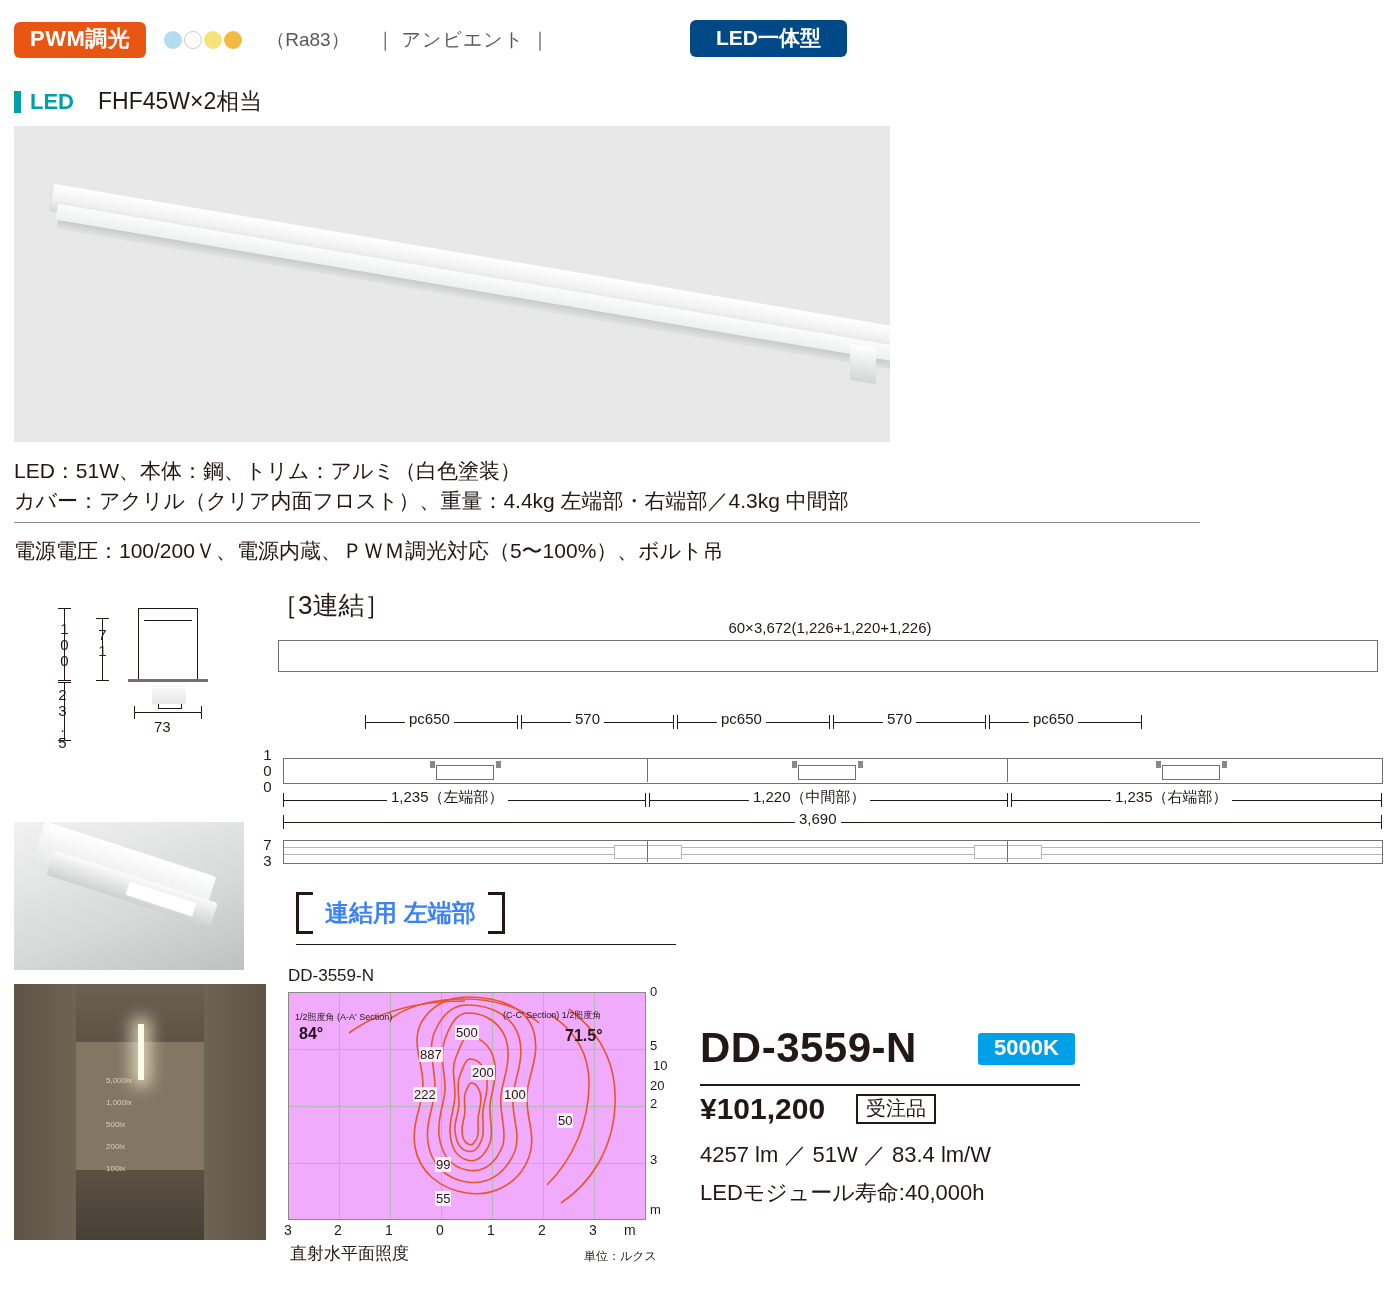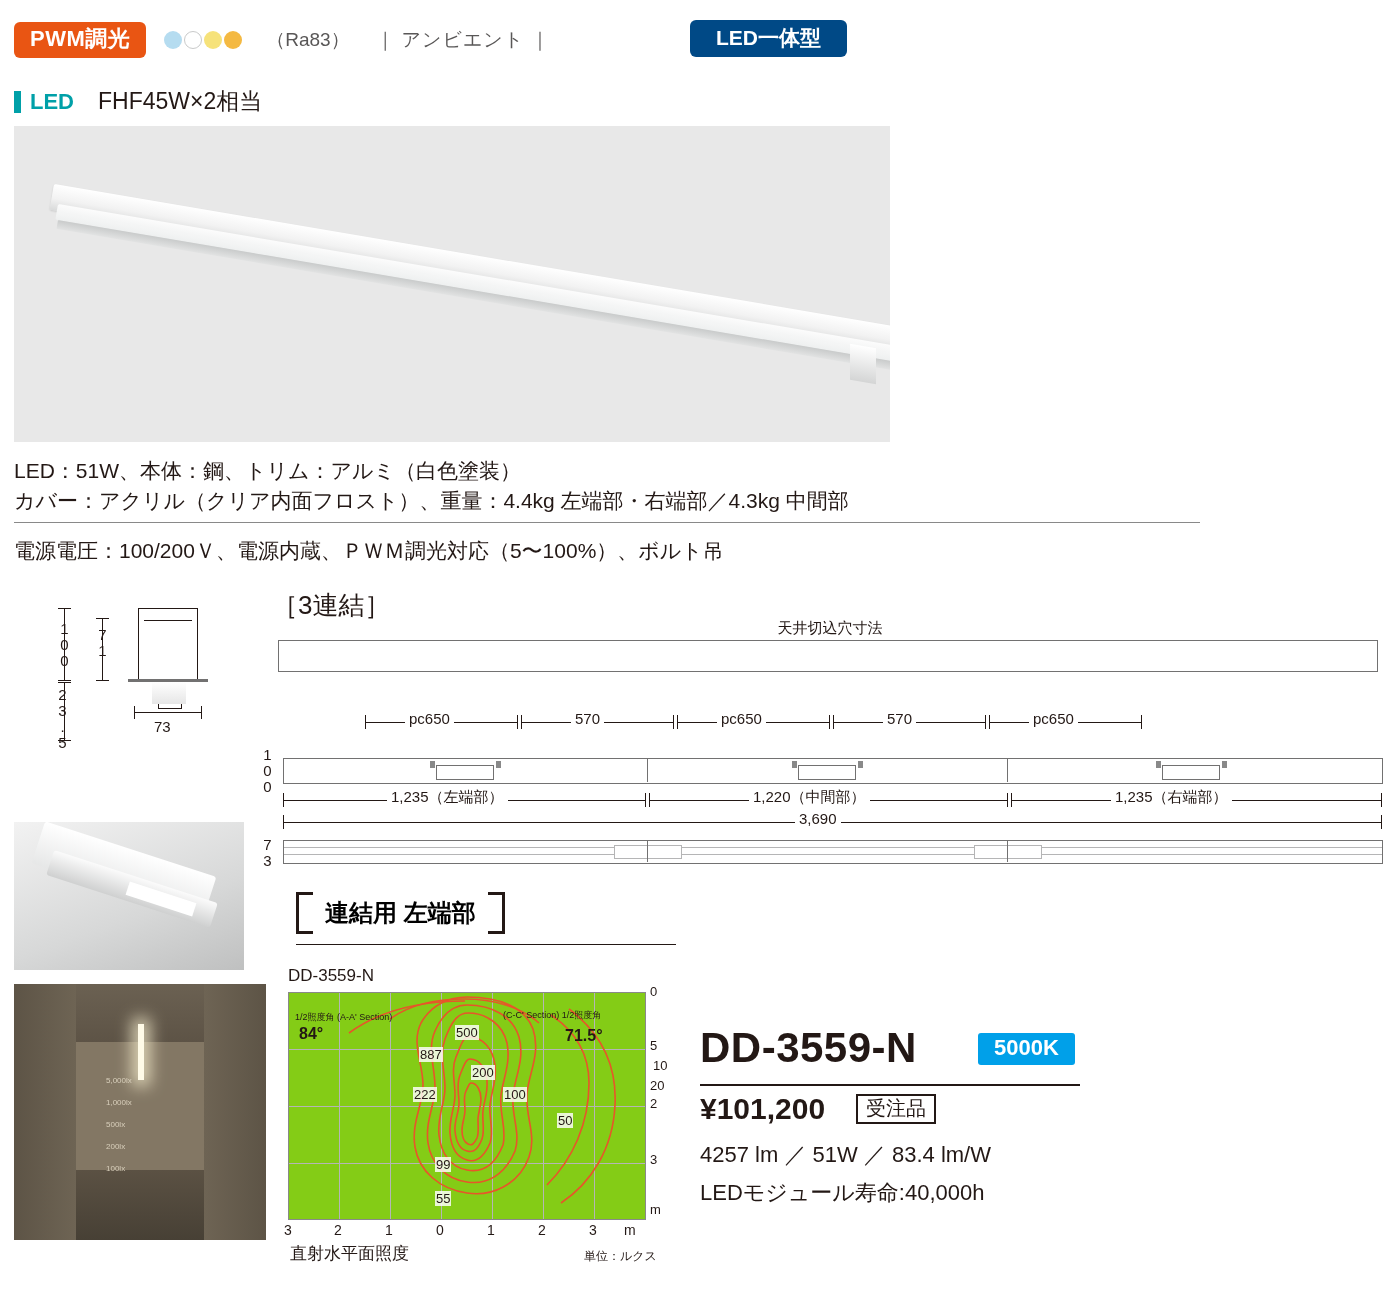--- a/index.html
+++ b/index.html
@@ -302,21 +302,21 @@
     height: 36px;
     border-top: 3px solid #231815;
     border-bottom: 3px solid #231815;
   }
   .bracket-l { border-left: 3px solid #231815; }
   .bracket-r { border-right: 3px solid #231815; }
   .renketsu-text {
     font-size: 24px;
     font-weight: bold;
     margin: 16px 12px;
-    color: #000000;
+    color: #3b82f6;
   }
   .renketsu-rule {
     position: absolute;
     left: 296px;
     top: 944px;
     width: 380px;
     height: 1px;
     background: #231815;
   }
 
@@ -415,21 +415,21 @@
     font-size: 17px;
     color: #231815;
   }
   .chart-box {
     position: absolute;
     left: 0;
     top: 26px;
     width: 356px;
     height: 226px;
     border: 1px solid #898989;
-    background: #84cc16;
+    background: #f0abfc;
   }
   .grid-v { position: absolute; top:0; width:1px; height:226px; background:#b5b5b6; }
   .grid-h { position: absolute; left:0; width:356px; height:1px; background:#b5b5b6; }
   .curve { position: absolute; left:0; top:0; }
   .lbl {
     position: absolute;
     font-size: 13px;
     color: #231815;
     background: rgba(255,255,255,0.82);
     padding: 0 1px;
@@ -599,21 +599,20 @@
 
   <div class="sd-line" style="left:94px; top:112px; width:68px; height:1px;"></div>
   <div class="sd-line" style="left:94px; top:106px; width:1px; height:13px;"></div>
   <div class="sd-line" style="left:161px; top:106px; width:1px; height:13px;"></div>
   <div class="sd-text" style="left:114px; top:118px;">73</div>
 </div>
 
 <div class="ren3">［3連結］</div>
 
 <div class="cut-label">
-  <div>天井切込穴寸法</div>
   <div>60×3,672(1,226+1,220+1,226)</div>
 </div>
 <div class="cut-box"></div>
 
 <div class="plan">
 
   <div class="hline" style="left:110px; top:22px; width:152px;"></div>
   <div class="vline" style="left:110px; top:15px; height:14px;"></div>
   <div class="vline" style="left:262px; top:15px; height:14px;"></div>
   <div class="dim-text" style="left:150px; top:10px;">pc650</div>

